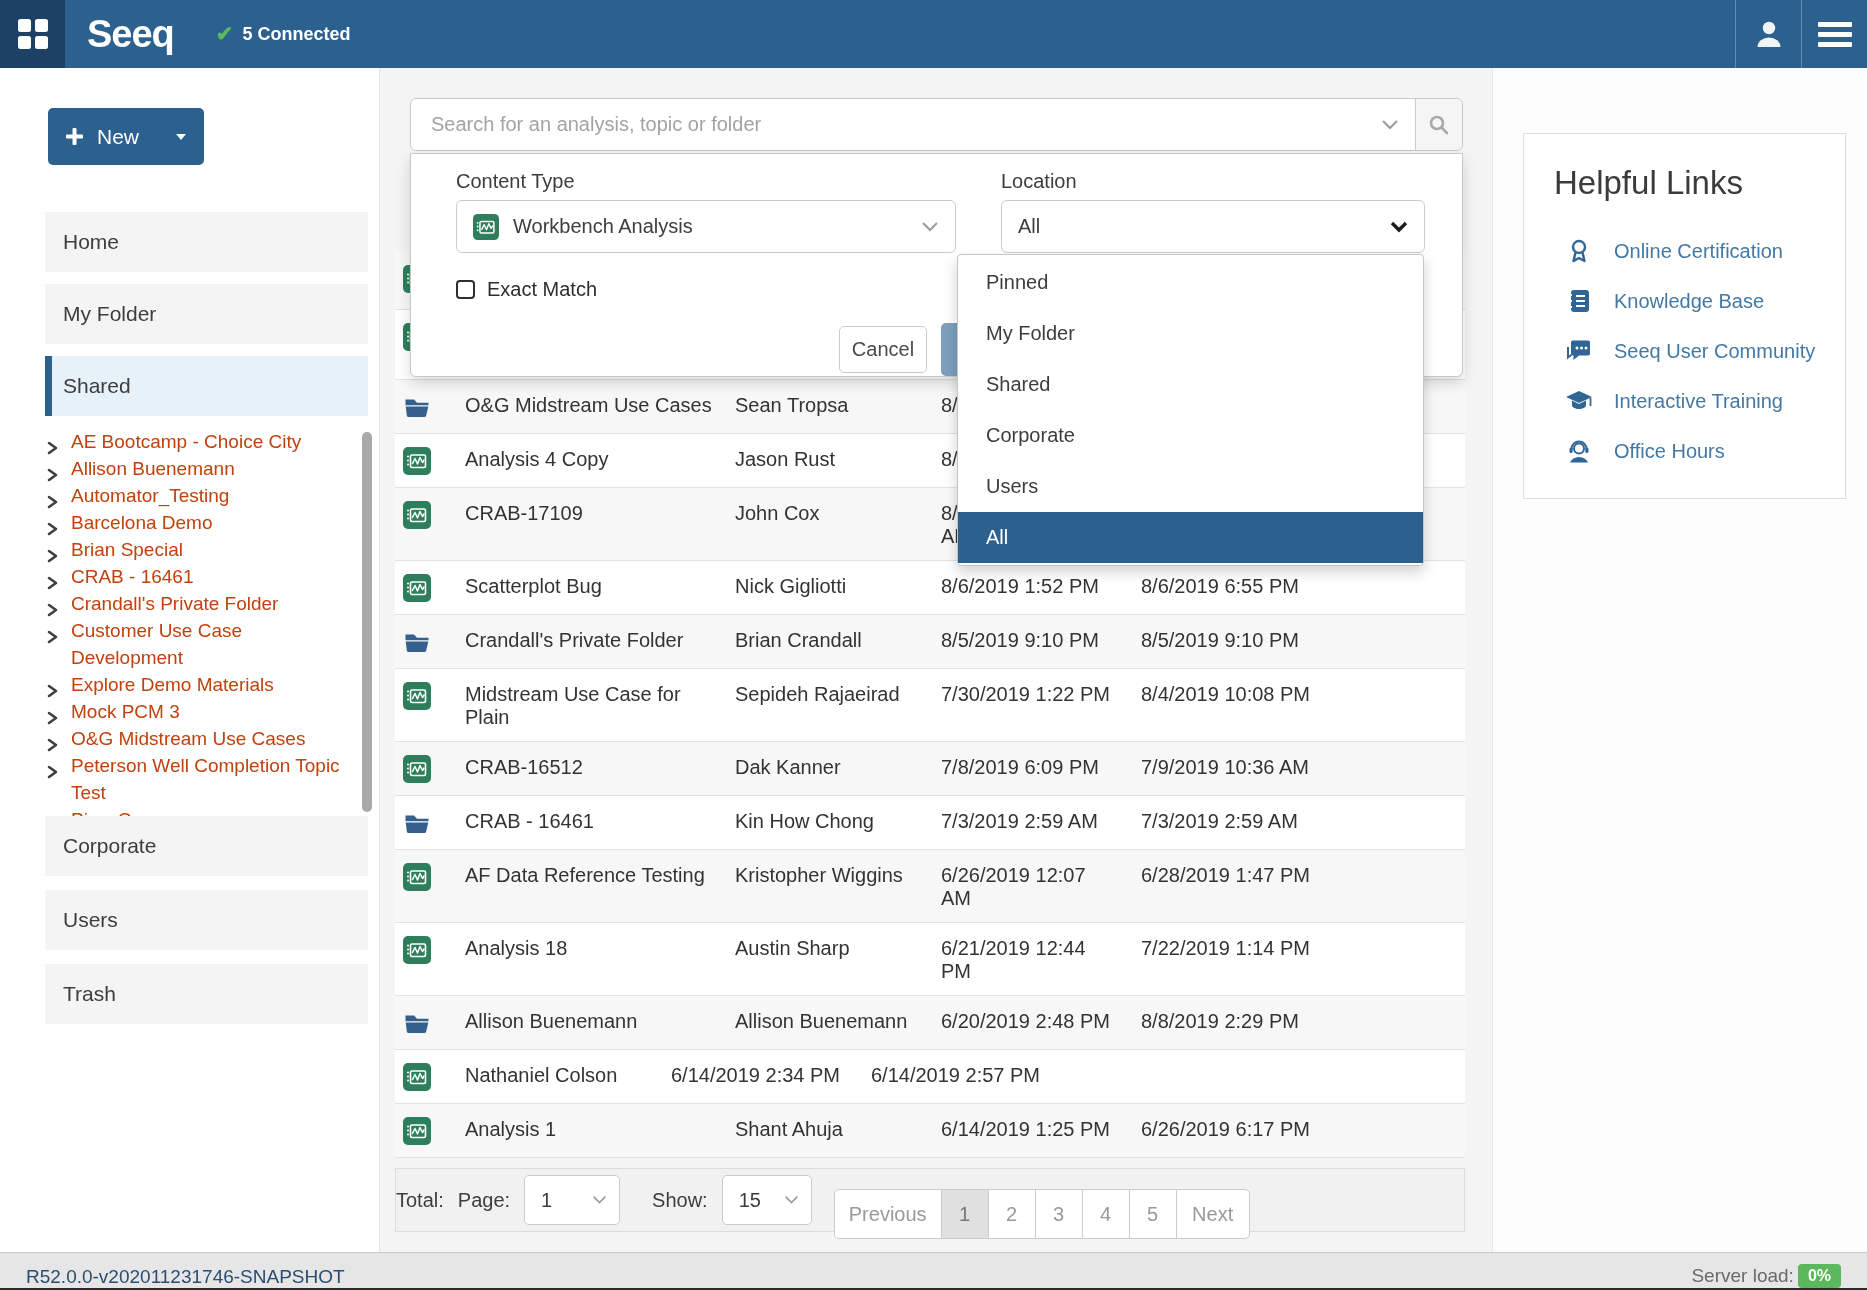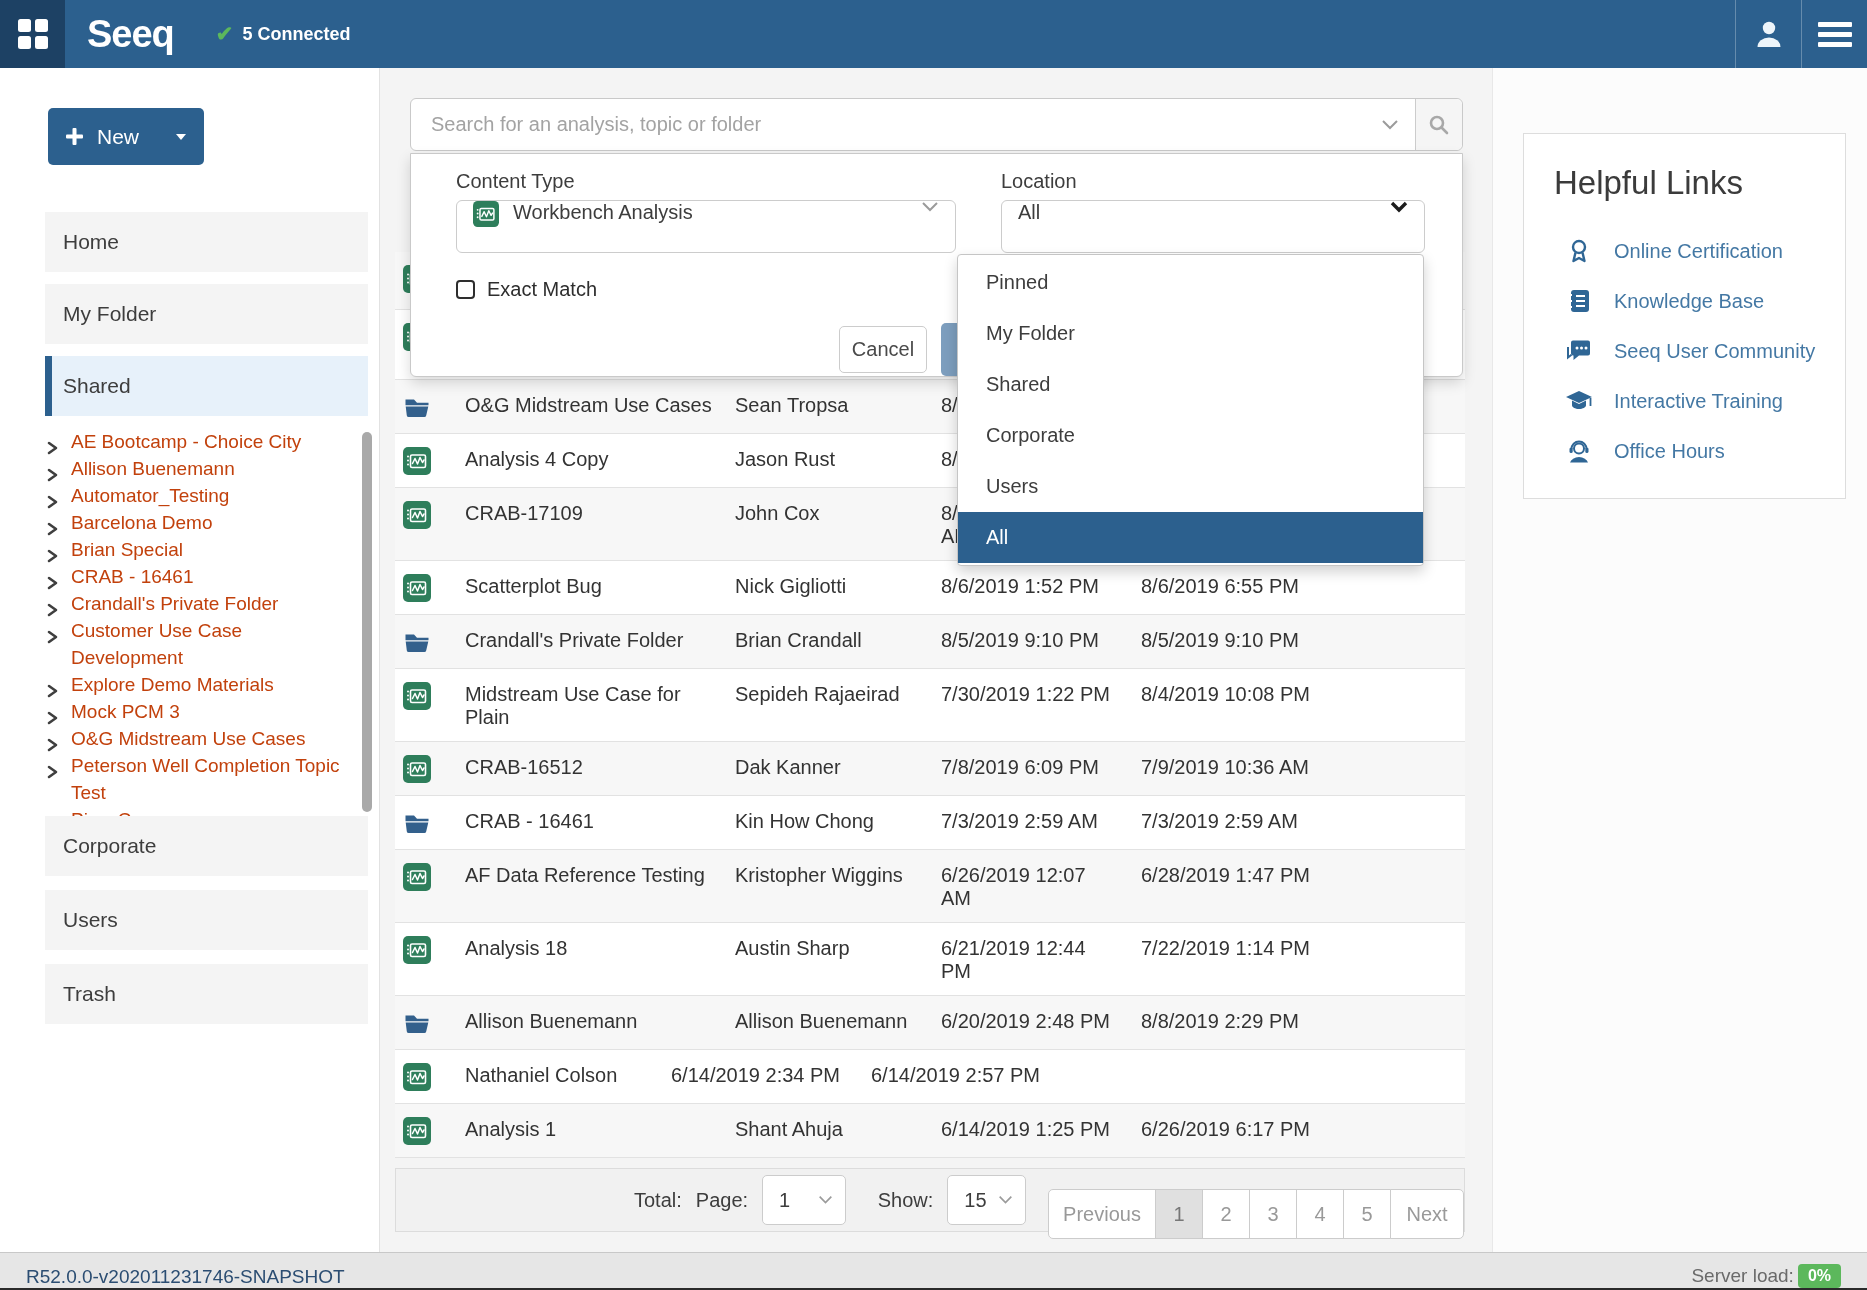--- a/index.html
+++ b/index.html
@@ -38,42 +38,42 @@
   .main { position: relative; flex: 1; background: #f4f4f4; overflow: hidden; }
 
   .search-box { position: absolute; left: 30px; top: 30px; width: 1053px; height: 53px; background: #fff; border: 1px solid #c9c9c9; border-radius: 6px; display: flex; align-items: center; z-index: 15; }
   .search-input { flex: 1; border: none; outline: none; font-size: 20px; color: #444; padding: 0 20px; background: transparent; font-family: inherit; }
   .search-input::placeholder { color: #a3a3a3; }
   .search-caret { margin-right: 16px; display: flex; cursor: pointer; }
   .search-btn { width: 47px; height: 51px; background: #f5f5f5; border-left: 1px solid #ccc; border-radius: 0 6px 6px 0; display: flex; align-items: center; justify-content: center; cursor: pointer; }
 
   .filter-panel { position: absolute; left: 30px; top: 85px; width: 1053px; height: 224px; background: #fff; border: 1px solid #c9c9c9; border-radius: 0 0 6px 6px; box-shadow: 0 6px 14px rgba(0,0,0,.15); z-index: 20; }
   .flabel { position: absolute; top: 16px; font-size: 20px; color: #3d3d3d; }
-  .fselect { position: absolute; top: 46px; height: 53px; border: 1px solid #ccc; border-radius: 6px; background: #fff; display: flex; padding: 0 16px; gap: 14px; font-size: 20px; color: #3d3d3d; cursor: pointer; }
+  .fselect { position: absolute; top: 46px; height: 53px; border: 1px solid #ccc; border-radius: 6px; background: #fff; display: flex; align-items: center; padding: 0 16px; gap: 14px; font-size: 20px; color: #3d3d3d; cursor: pointer; }
   .fselect .sel-caret { margin-left: auto; display: flex; }
   .exact { position: absolute; left: 45px; top: 124px; display: flex; align-items: center; gap: 12px; font-size: 20px; color: #2e2e2e; cursor: pointer; }
   .exact .box { width: 19px; height: 19px; border: 2px solid #2e2e2e; border-radius: 4px; background: #fff; }
   .cancel-btn { position: absolute; left: 428px; top: 172px; width: 88px; height: 47px; background: #fff; border: 1px solid #ccc; border-radius: 5px; font-size: 20px; color: #4a4a4a; cursor: pointer; font-family: inherit; }
   .apply-btn { position: absolute; left: 530px; top: 169px; width: 110px; height: 53px; background: #7d9ebe; border: none; border-radius: 5px; cursor: pointer; }
 
   .loc-menu { position: absolute; left: 577px; top: 186px; width: 467px; background: #fff; border: 1px solid #c5c5c5; border-radius: 4px; box-shadow: 0 6px 14px rgba(0,0,0,.18); z-index: 30; padding: 2px 0; }
   .menu-item { height: 51px; display: flex; align-items: center; padding-left: 28px; font-size: 20px; color: #3d3d3d; cursor: pointer; }
   .menu-item.selected { background: #2c608e; color: #fff; }
 
   .table { position: absolute; left: 15px; top: 184px; width: 1070px; z-index: 1; }
   .trow { display: flex; border-bottom: 1px solid #e2e2e2; min-height: 54px; cursor: pointer; }
   .trow.odd { background: #f7f7f7; }
   .trow.even { background: #fff; }
   .c-icon { width: 70px; padding: 13px 0 0 8px; flex: none; }
   .c-name { width: 270px; padding: 14px 10px 12px 0; flex: none; font-size: 20px; color: #333; }
   .c-owner { width: 200px; padding: 14px 10px 12px 0; flex: none; font-size: 20px; color: #333; }
   .c-upd { width: 200px; padding: 14px 10px 12px 6px; flex: none; font-size: 20px; color: #333; white-space: pre-line; }
   .c-acc { flex: 1; padding: 14px 10px 12px 6px; font-size: 20px; color: #333; white-space: pre-line; }
 
-  .pagination { position: absolute; left: 15px; top: 1100px; width: 1070px; height: 64px; background: #f1f1f1; border: 1px solid #dcdcdc; display: flex; align-items: center; font-size: 20px; color: #3d3d3d; padding-left: 238px; z-index: 1; }
+  .pagination { position: absolute; left: 15px; top: 1100px; width: 1070px; height: 64px; background: #f1f1f1; border: 1px solid #dcdcdc; display: flex; align-items: center; font-size: 20px; color: #3d3d3d; z-index: 1; }
   .pg-label { margin-right: 14px; }
   .pg-select { height: 50px; background: #fff; border: 1px solid #ccc; border-radius: 5px; display: flex; align-items: center; justify-content: space-between; padding: 0 12px 0 16px; cursor: pointer; }
   .pg-group { display: flex; margin-left: 22px; margin-top: 28px; }
   .pg-btn { height: 50px; background: #fff; border: 1px solid #ccc; margin-left: -1px; display: flex; align-items: center; justify-content: center; color: #999; font-size: 20px; cursor: pointer; font-family: inherit; }
   .pg-btn.first { border-radius: 5px 0 0 5px; margin-left: 0; }
   .pg-btn.last { border-radius: 0 5px 5px 0; }
   .pg-btn.active { background: #e0e0e0; color: #777; }
 
   
   .right-rail { position: relative; width: 375px; background: #fcfcfc; border-left: 1px solid #e8e8e8; flex: none; }

